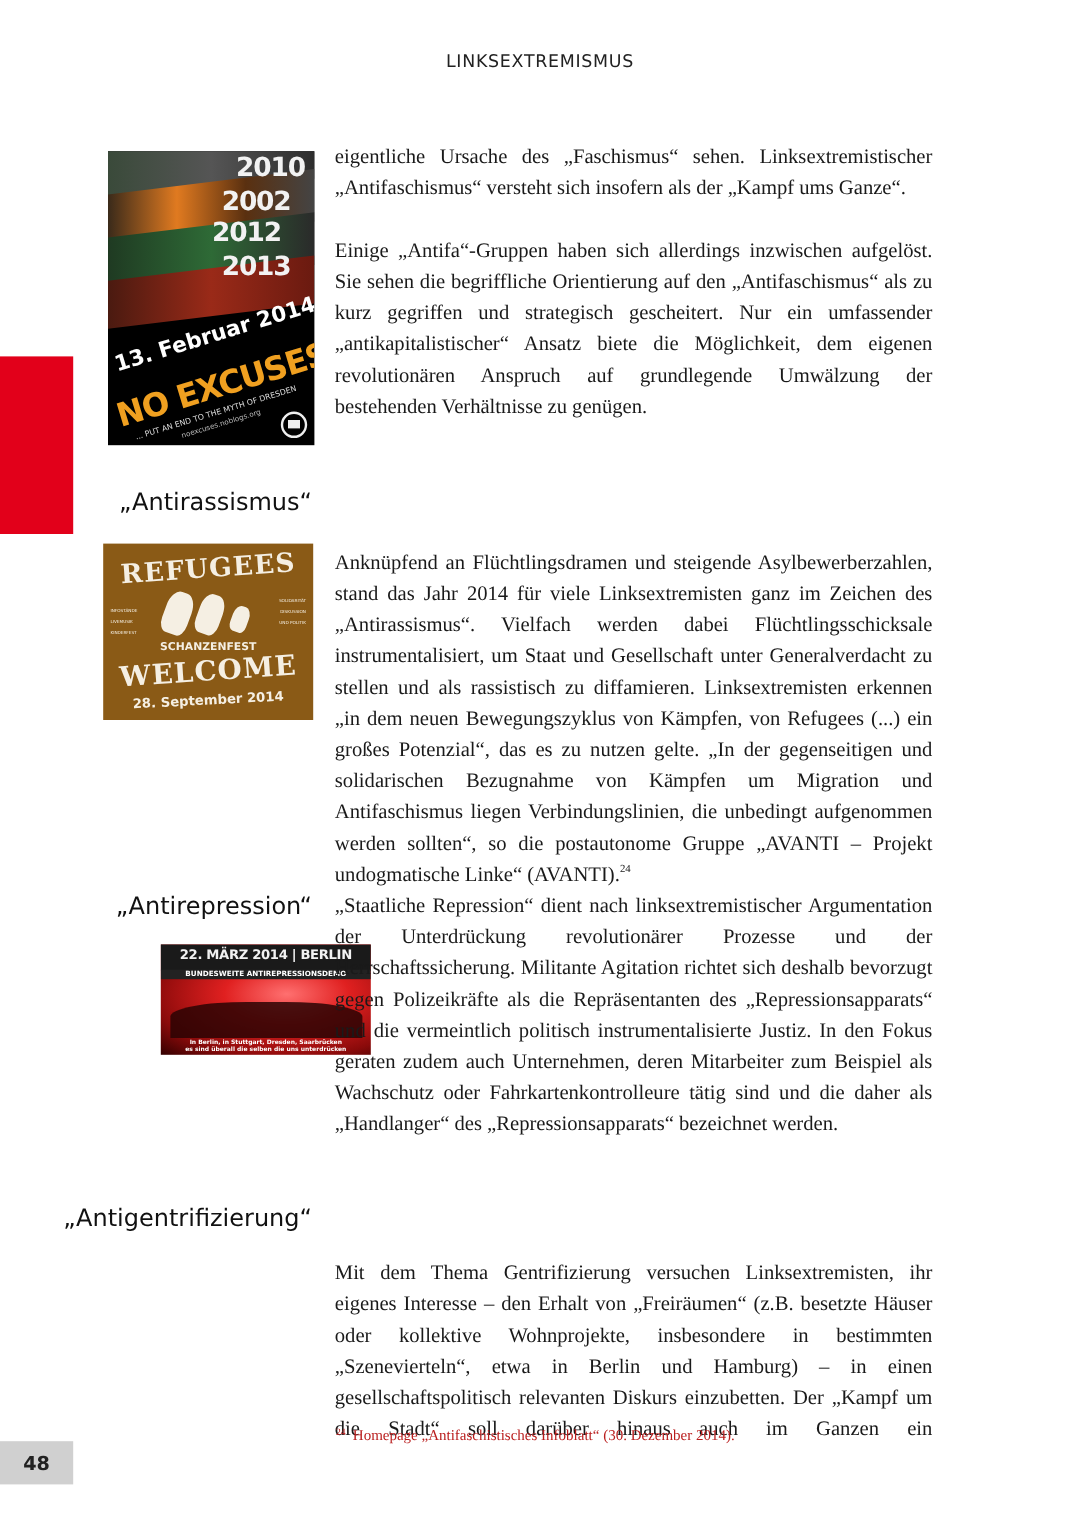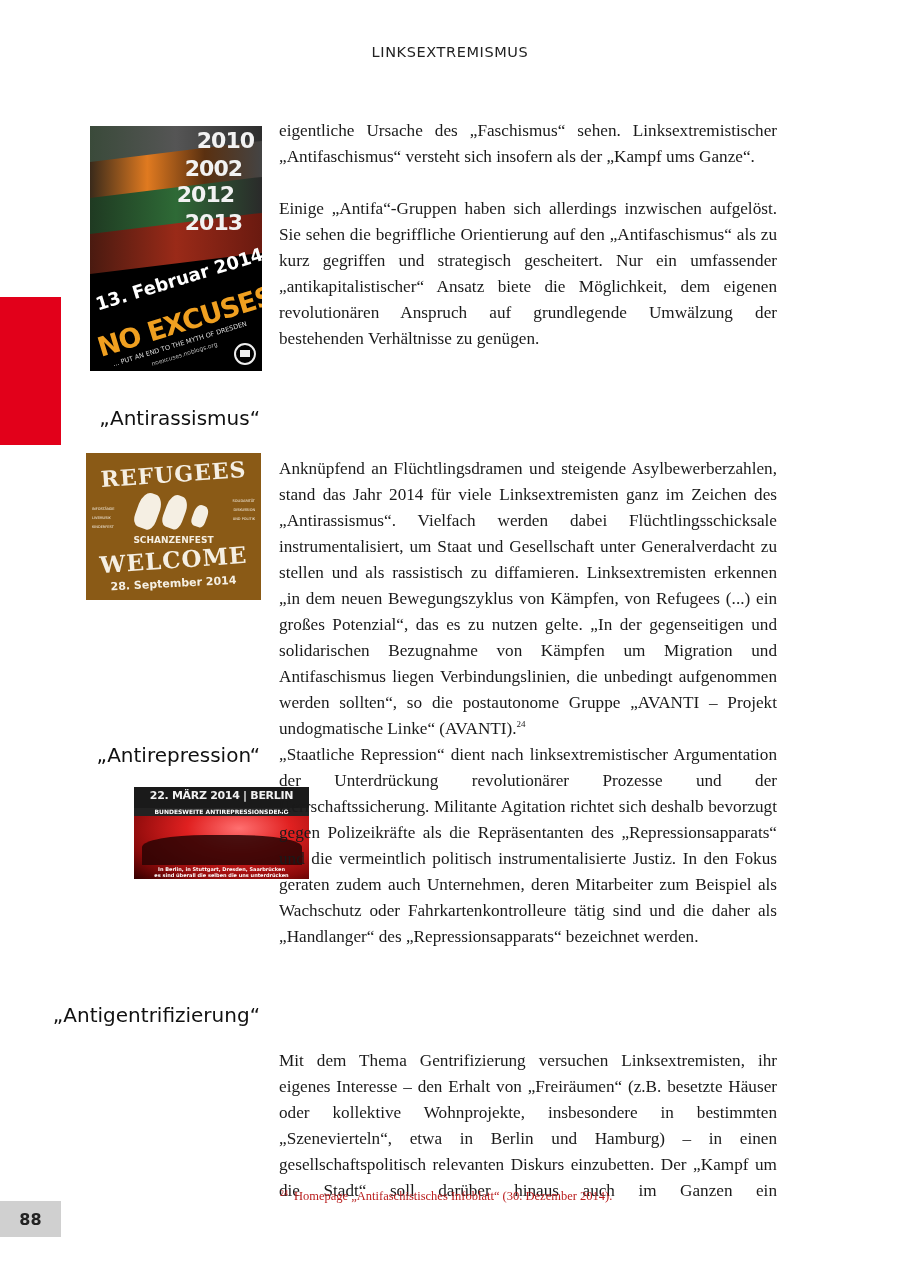--- a/index.html
+++ b/index.html
@@ -142,13 +142,13 @@
 <div class="heading" style="top:1003px;">„Antigentrifizierung“</div>
 
 <div class="body-text" style="top:1001px;margin-top:47px;">
   <p style="text-align-last: justify;">Mit dem Thema Gentrifizierung versuchen Linksextremis­ten, ihr eigenes Interesse – den Erhalt von „Freiräumen“ (z.B. besetzte Häuser oder kollektive Wohnprojekte, insbesondere in bestimmten „Szenevierteln“, etwa in Berlin und Hamburg) – in einen gesellschaftspolitisch relevanten Diskurs einzubetten. Der „Kampf um die Stadt“ soll darüber hinaus auch im Ganzen ein</p>
 </div>
 
 <div class="footnote">
   <sup>24</sup><span>Homepage „Antifaschistisches Infoblatt“ (30. Dezember 2014).</span>
 </div>
 
-<div class="page-num-box">88</div>
+<div class="page-num-box">48</div>
 
 </body></html>

